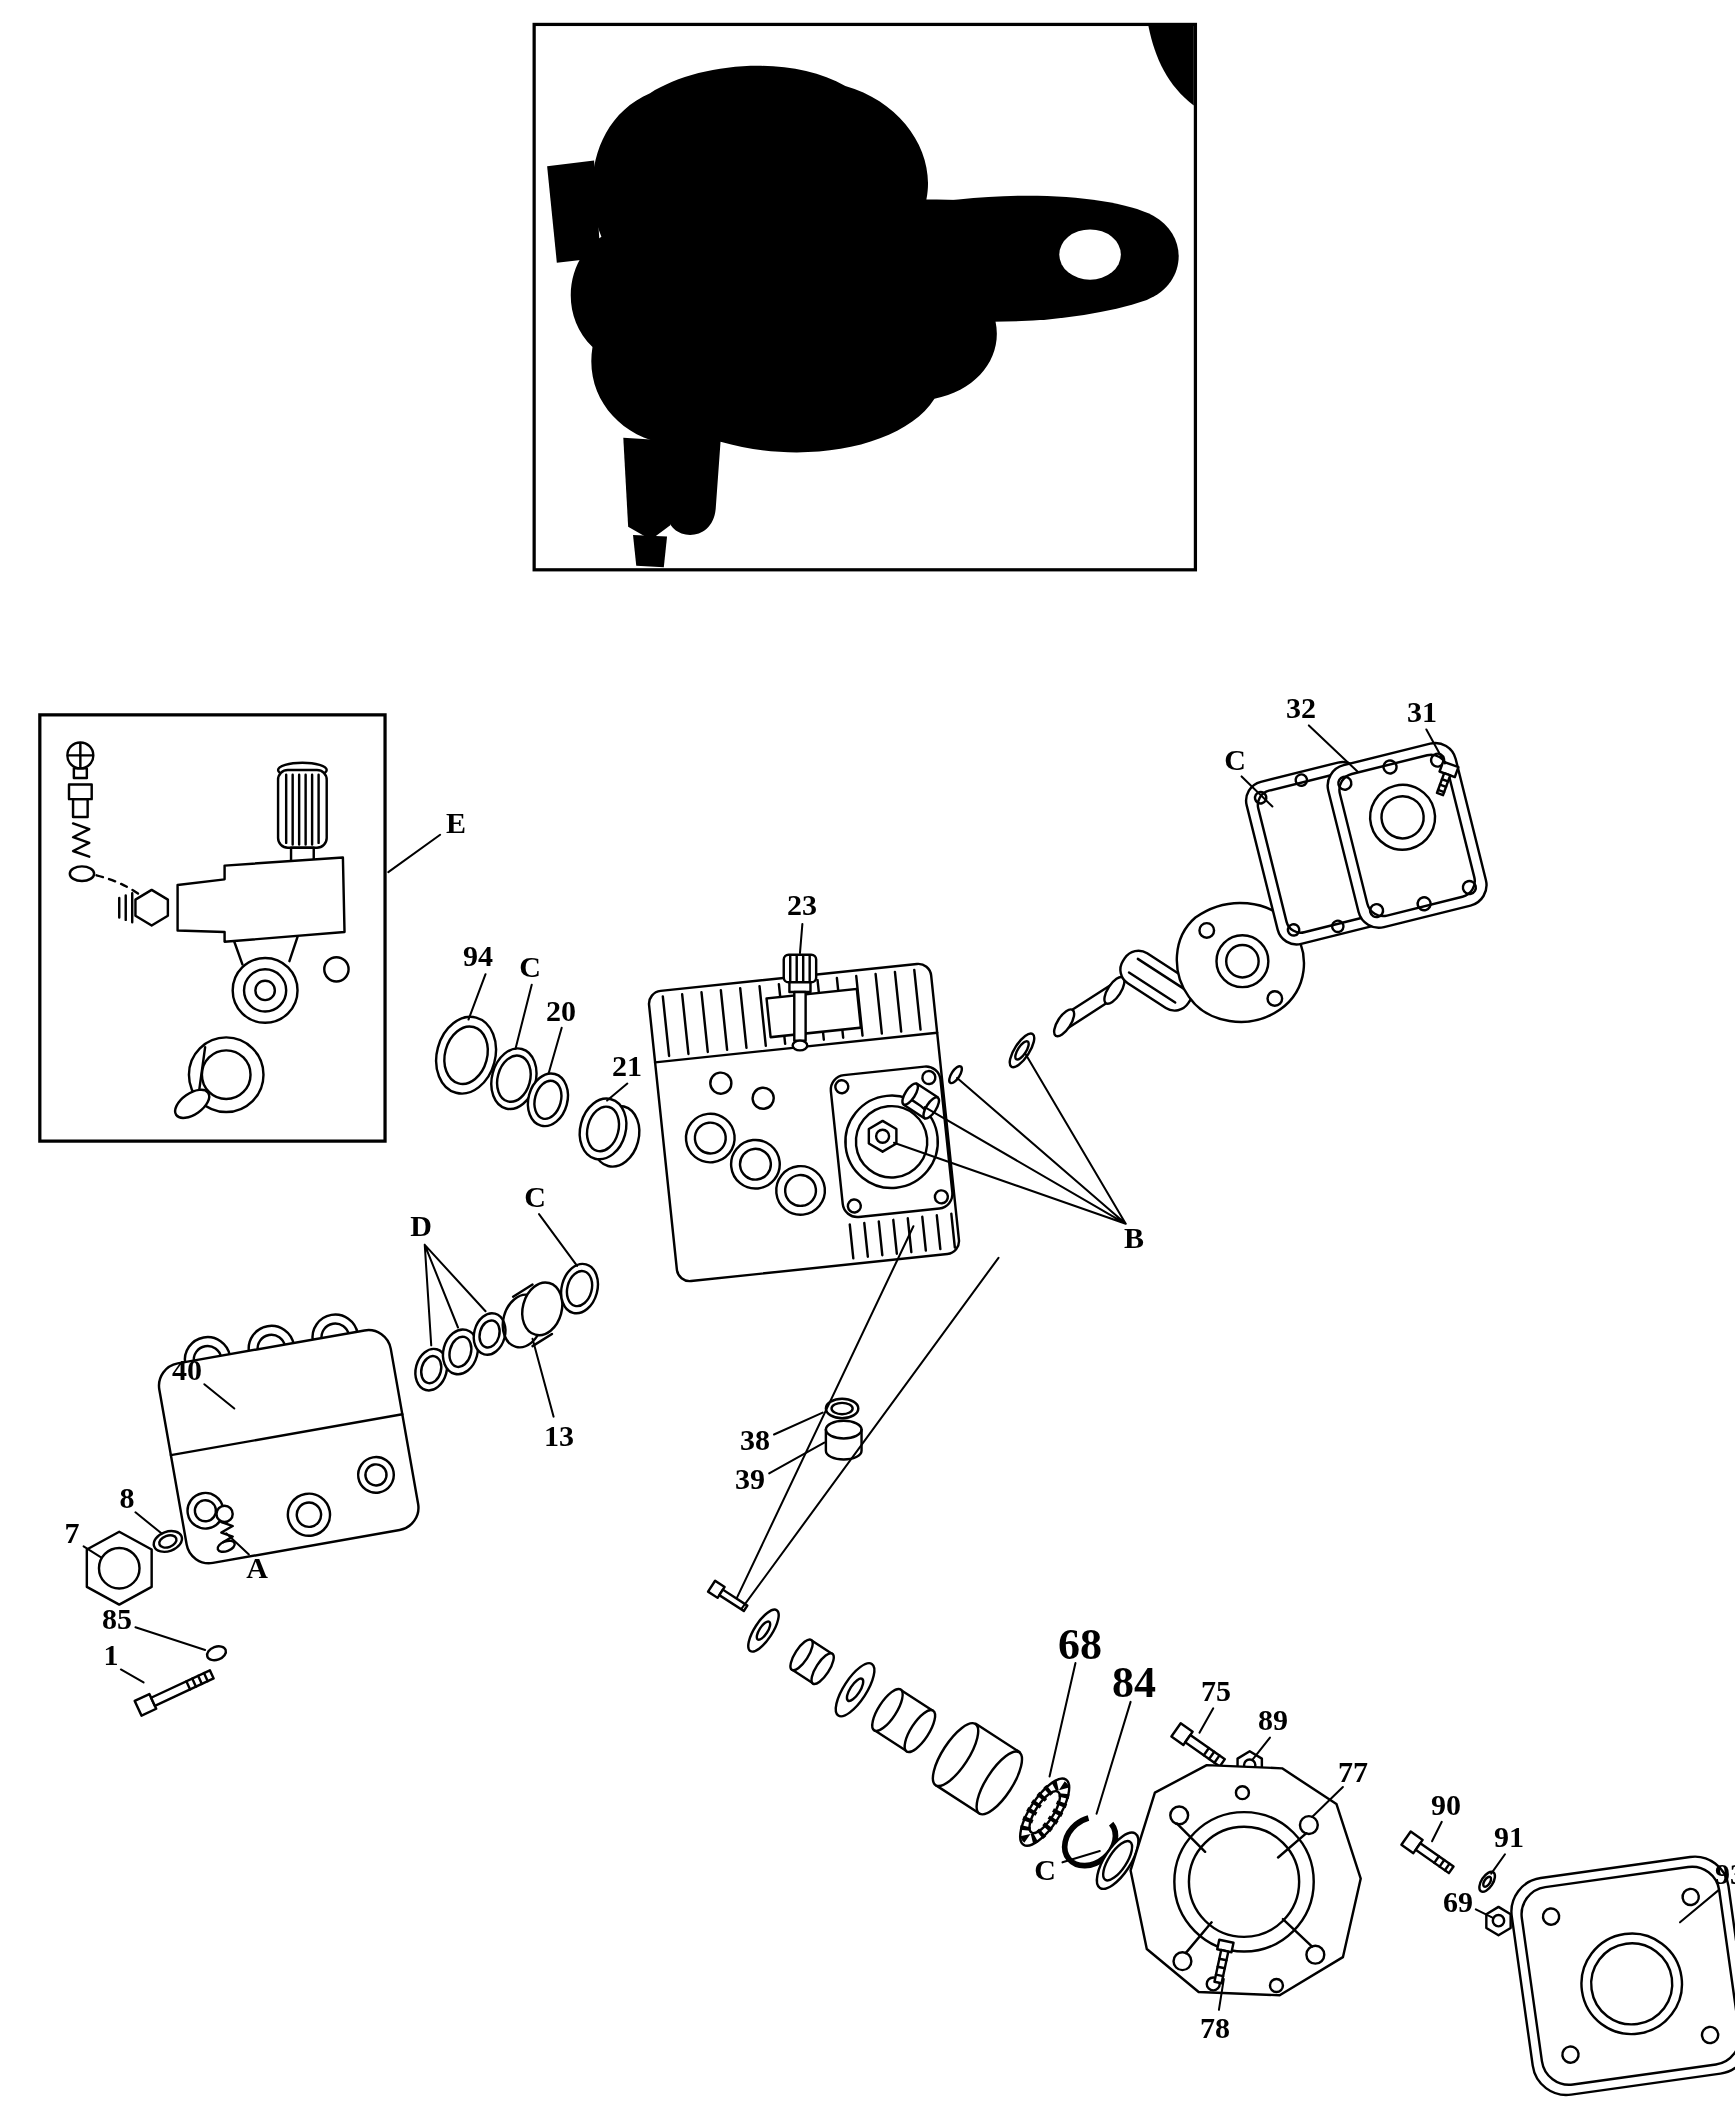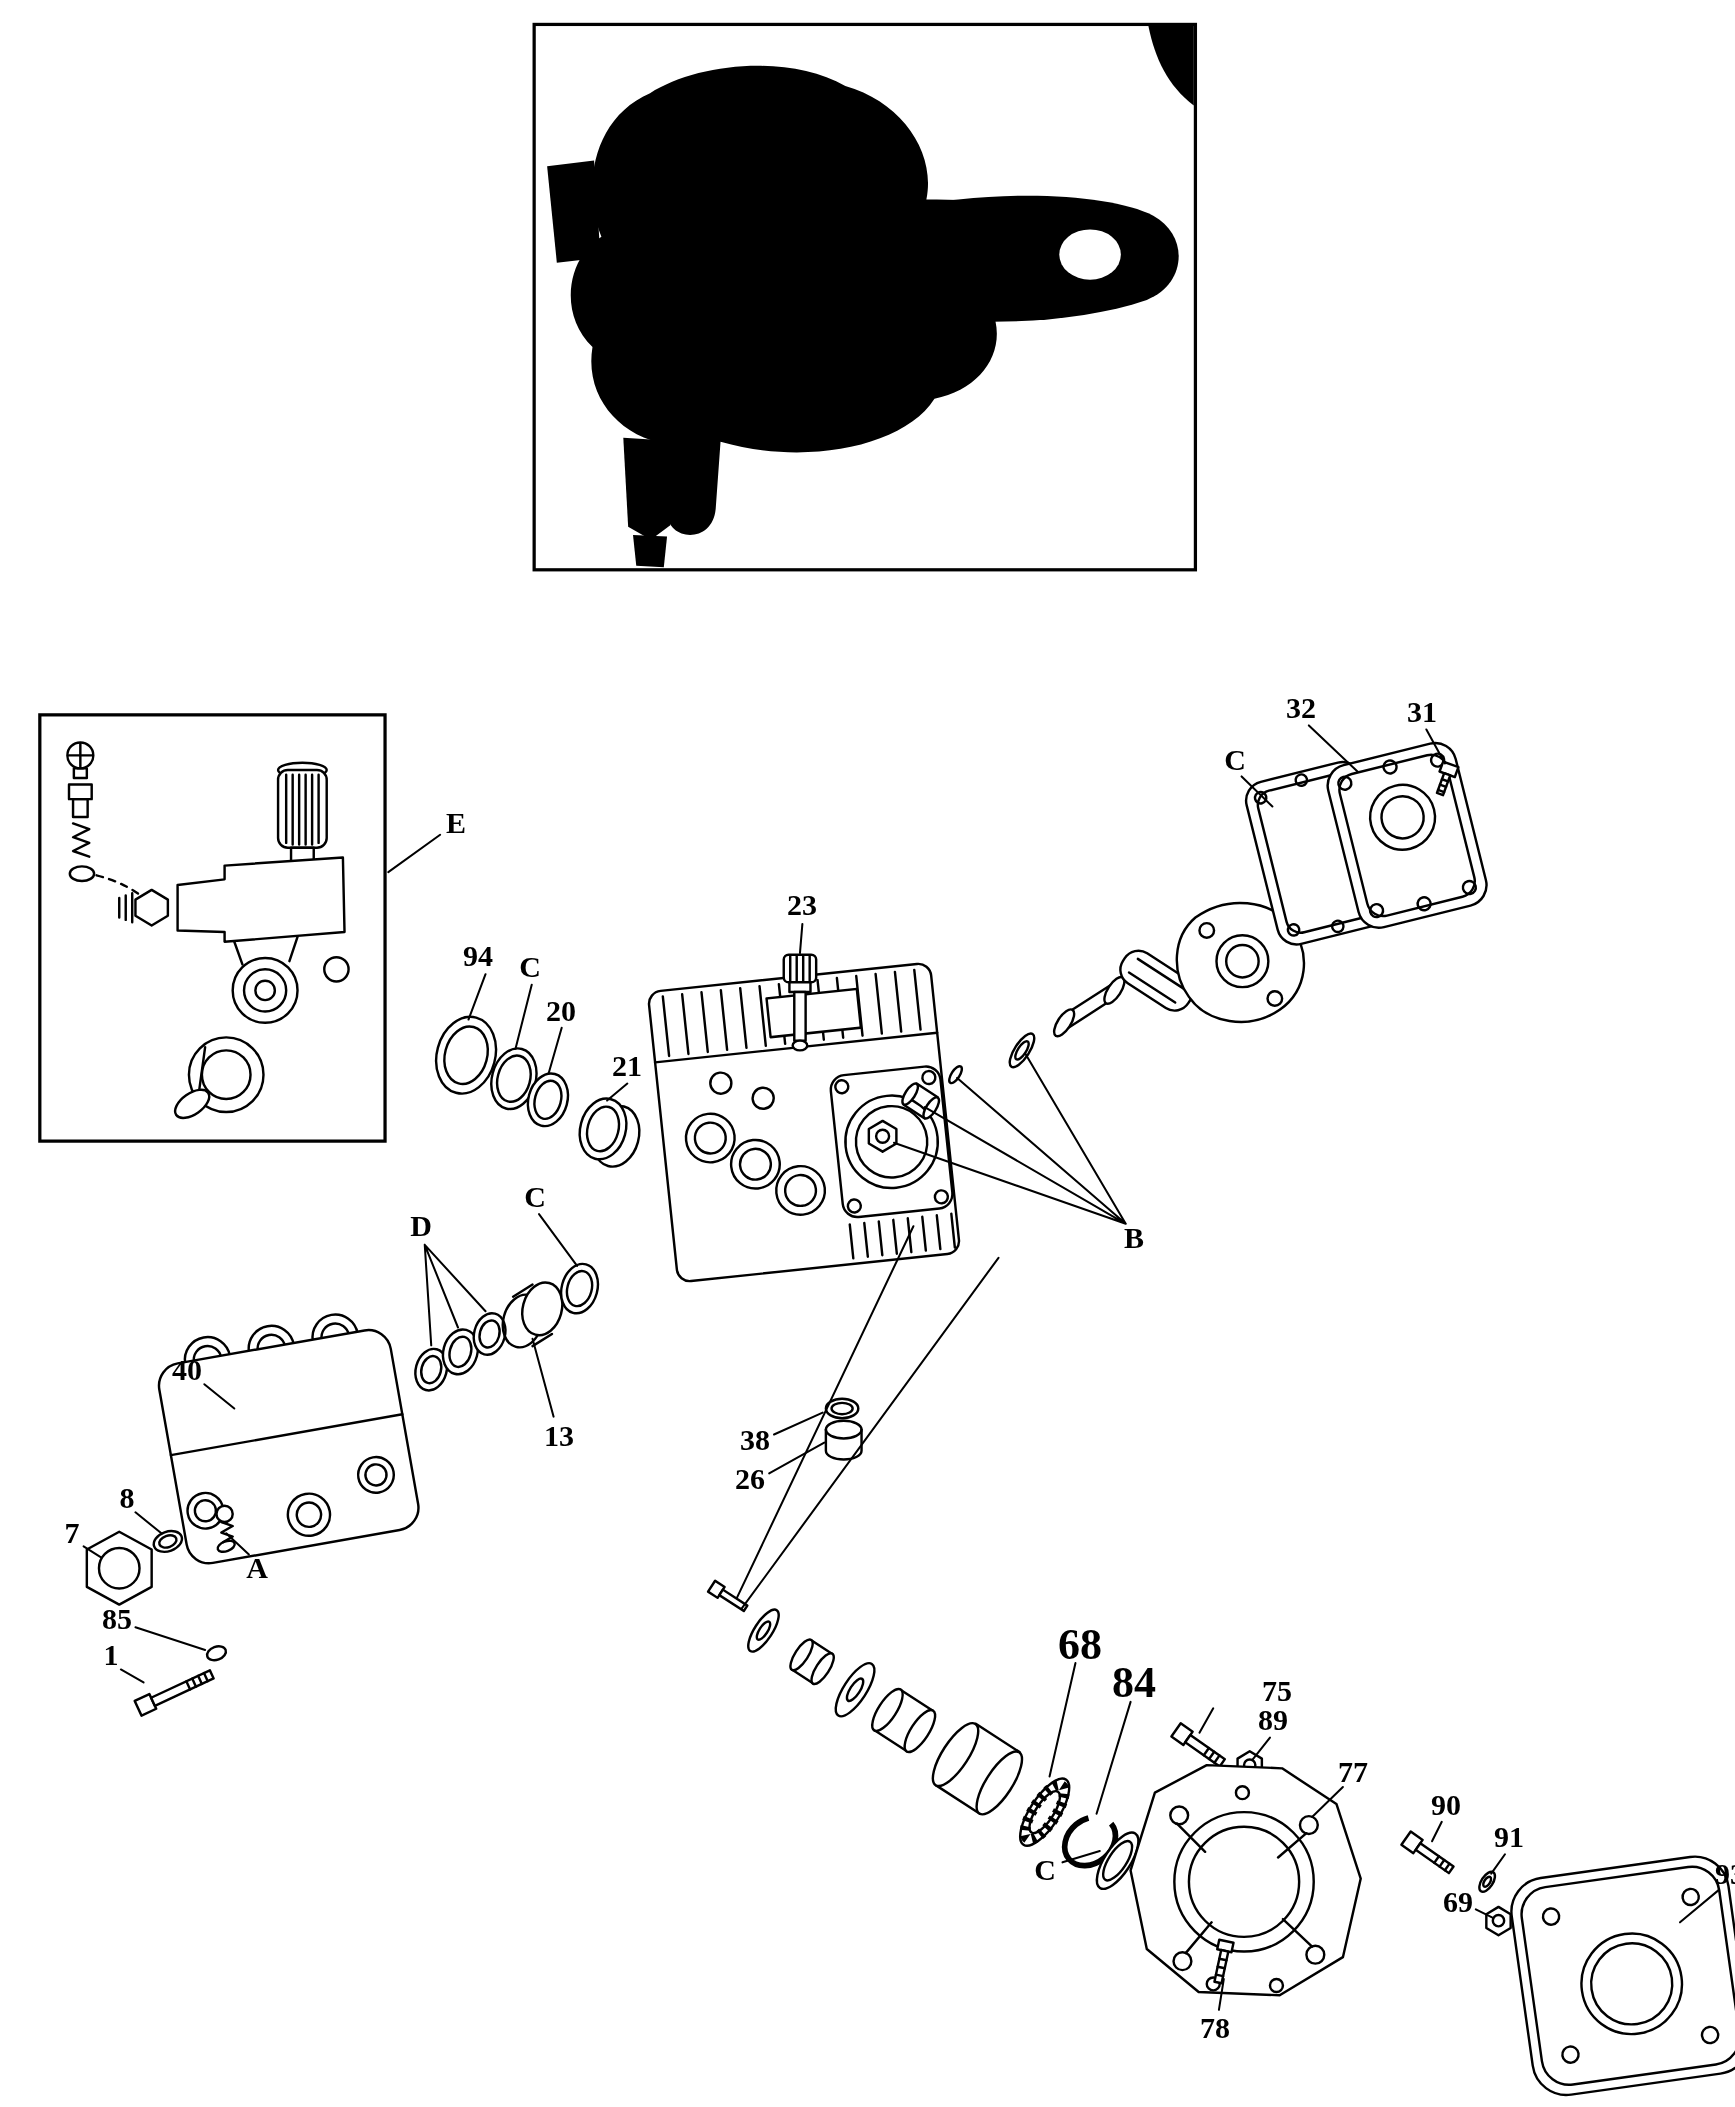--- a/index.html
+++ b/index.html
@@ -352,29 +352,29 @@
   <div class="callout" style="left:456px;top:956px">94</div>
   <div class="callout" style="left:508px;top:967px">C</div>
   <div class="callout" style="left:539px;top:1011px">20</div>
   <div class="callout" style="left:605px;top:1066px">21</div>
   <div class="callout" style="left:399px;top:1226px">D</div>
   <div class="callout" style="left:513px;top:1197px">C</div>
   <div class="callout" style="left:1112px;top:1238px">B</div>
   <div class="callout" style="left:165px;top:1370px">40</div>
   <div class="callout" style="left:537px;top:1436px">13</div>
   <div class="callout" style="left:733px;top:1440px">38</div>
-  <div class="callout" style="left:728px;top:1479px">26</div>
+  <div class="callout" style="left:728px;top:1479px">39</div>
   <div class="callout" style="left:105px;top:1498px">8</div>
   <div class="callout" style="left:50px;top:1533px">7</div>
   <div class="callout" style="left:235px;top:1568px">A</div>
   <div class="callout" style="left:95px;top:1619px">85</div>
   <div class="callout" style="left:89px;top:1655px">1</div>
   <div class="callout big" style="left:1058px;top:1645px">68</div>
   <div class="callout big" style="left:1112px;top:1683px">84</div>
-  <div class="callout" style="left:1255px;top:1691px">75</div>
+  <div class="callout" style="left:1194px;top:1691px">75</div>
   <div class="callout" style="left:1251px;top:1720px">89</div>
   <div class="callout" style="left:1331px;top:1772px">77</div>
   <div class="callout" style="left:1424px;top:1805px">90</div>
   <div class="callout" style="left:1487px;top:1837px">91</div>
   <div class="callout" style="left:1023px;top:1870px">C</div>
   <div class="callout" style="left:1436px;top:1902px">69</div>
   <div class="callout" style="left:1708px;top:1874px">93</div>
   <div class="callout" style="left:1193px;top:2028px">78</div>
 
 </div>

